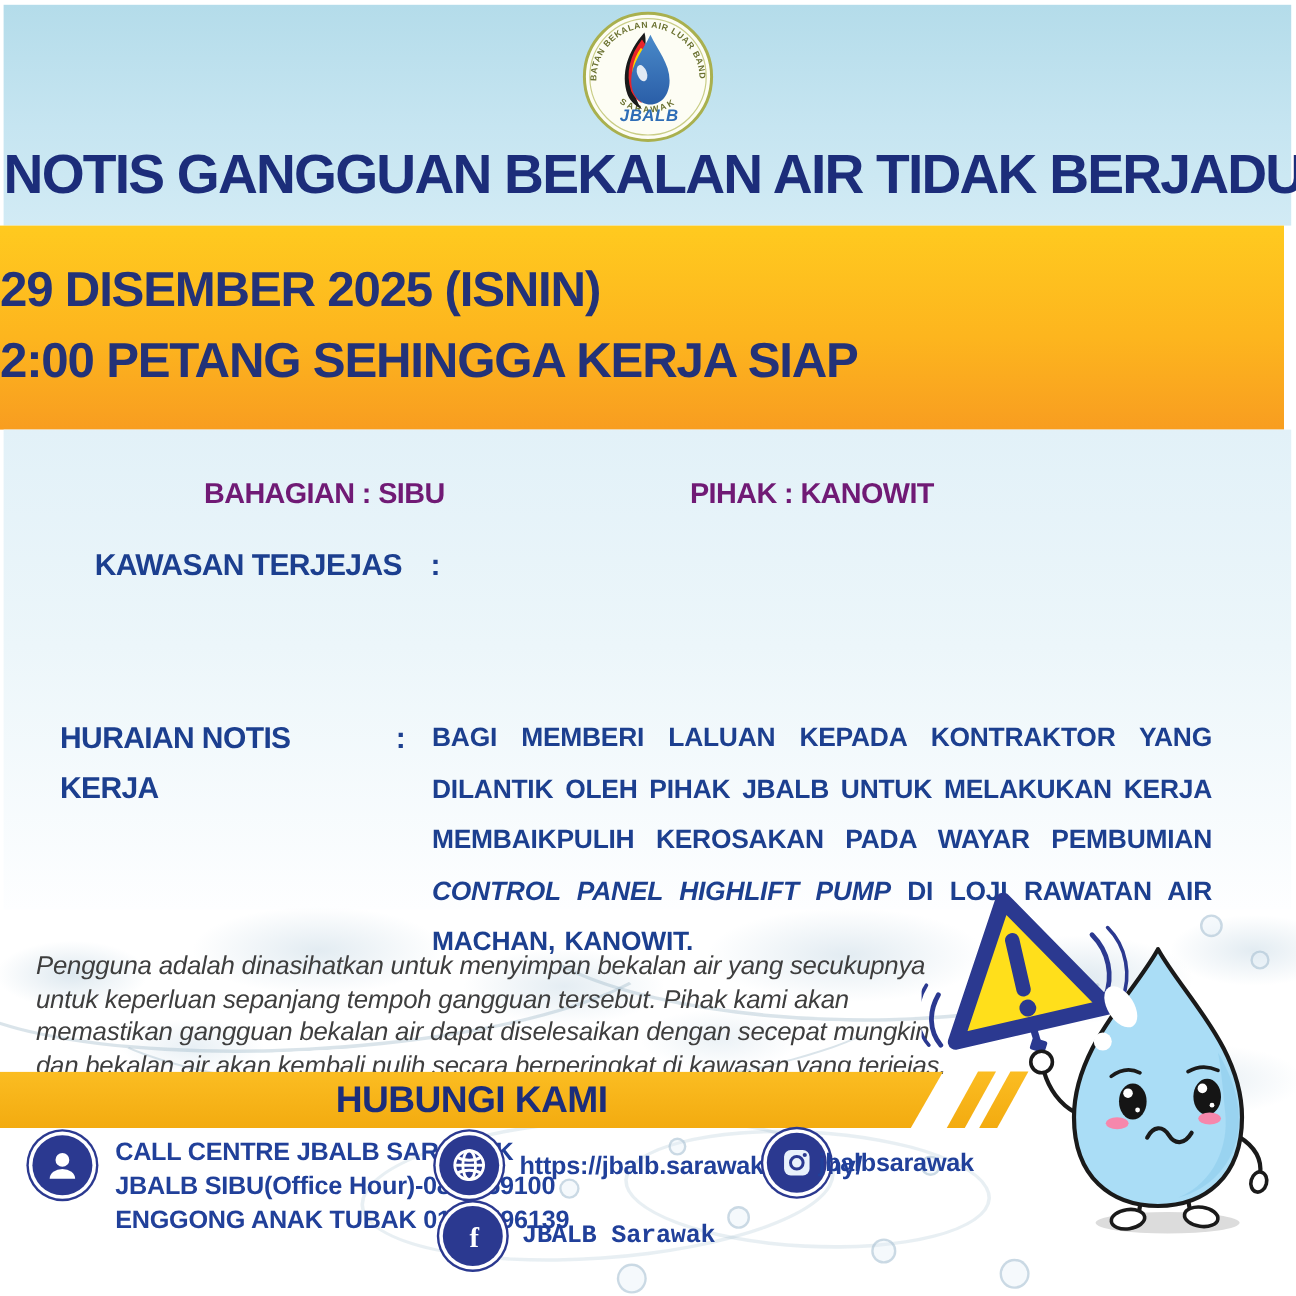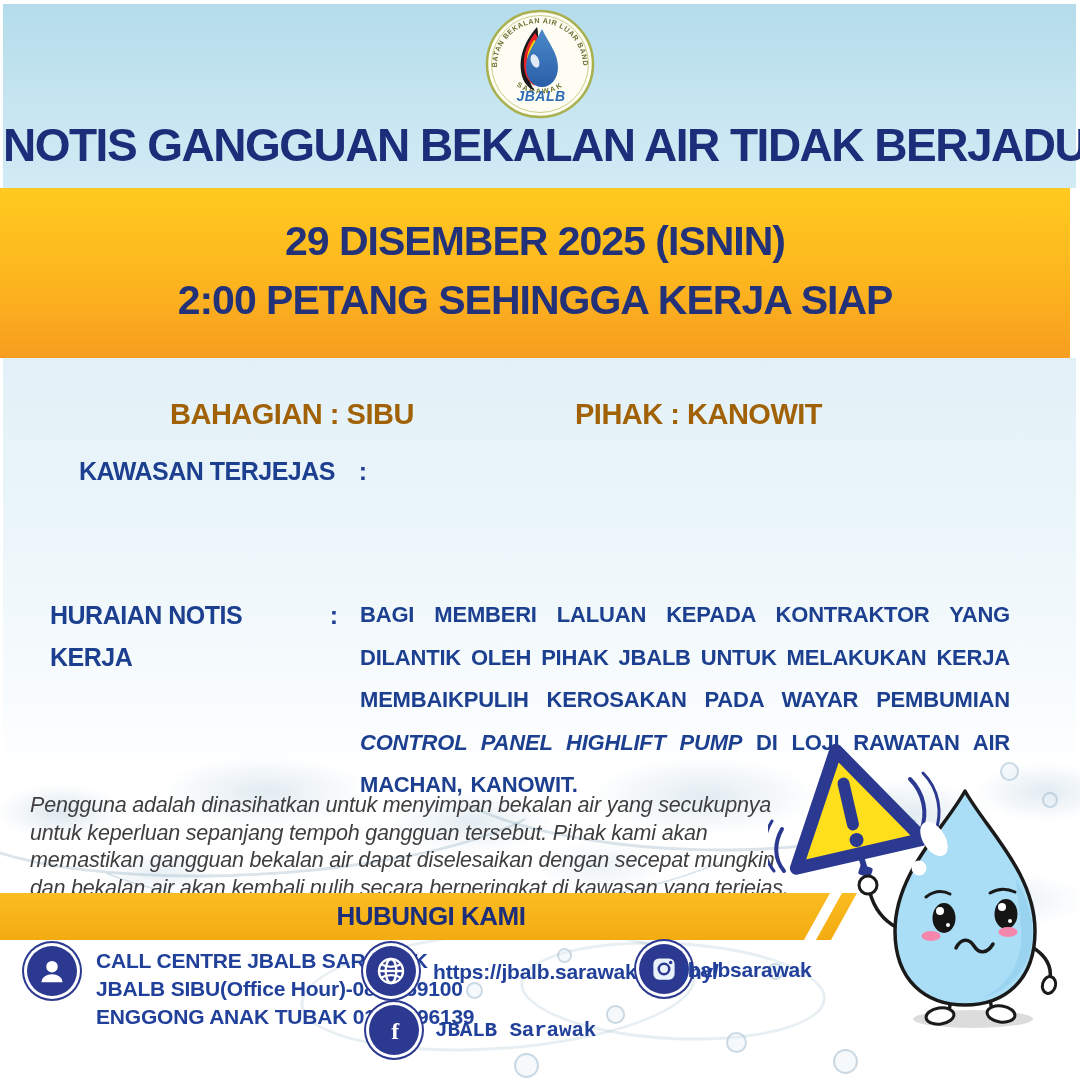--- a/index.html
+++ b/index.html
@@ -9,29 +9,29 @@
   
   .header{position:absolute;left:3px;top:4px;right:4px;height:184px;
           background:linear-gradient(180deg,#b4dcea 0%,#c6e5f1 55%,#d2ebf5 100%);}
   .logo{position:absolute;left:50%;transform:translateX(-50%);top:5px;}
   .title{position:absolute;left:0;right:0;top:114px;text-align:center;
          font-size:46px;font-weight:bold;color:#1c2d7a;letter-spacing:-1.5px;white-space:nowrap;}
 
   
   .date-band{position:absolute;left:0;top:188px;width:1070px;height:170px;
              background:linear-gradient(180deg,#ffca1f 0%,#fdb51e 55%,#f89d20 100%);
-             text-align:center;color:#233278;font-weight:bold;font-size:41px;letter-spacing:-1px;}
+             text-align:left;color:#233278;font-weight:bold;font-size:41px;letter-spacing:-1px;}
   .date-band .l1{padding-top:30px;}
   .date-band .l2{padding-top:12px;}
 
   
   .content-bg{position:absolute;left:3px;top:358px;right:4px;height:400px;
               background:linear-gradient(180deg,#e2f1f8 0%,#ecf6fa 45%,#fdfeff 100%);}
-  .region-row{position:absolute;left:0;top:398px;width:1080px;height:40px;color:#a16207;
-              font-size:29px;font-weight:bold;letter-spacing:-0.5px;}
+  .region-row{position:absolute;left:0;top:398px;width:1080px;height:40px;color:#701a75;
+              font-size:24px;font-weight:bold;letter-spacing:-0.5px;}
   .region-row .bahagian{position:absolute;left:170px;}
   .region-row .daerah{position:absolute;left:575px;}
 
   .detail-row{position:absolute;left:50px;right:70px;display:grid;
               grid-template-columns:258px 52px 1fr;color:#1c3f8f;}
   .detail-row.r1{top:450px;margin-left:29px;}
   .detail-row.r2{top:594px;}
   .detail-row .lbl{font-size:25px;font-weight:bold;letter-spacing:-0.5px;line-height:42px;}
   .detail-row .colon{font-size:25px;font-weight:bold;text-align:center;line-height:42px;}
   .detail-row .txt{font-size:22px;font-weight:bold;letter-spacing:-0.2px;word-spacing:2px;
@@ -61,21 +61,21 @@
           background:rgba(225,238,246,.35);}
 
   .advisory{position:absolute;left:30px;top:792px;width:764px;z-index:2;margin:0;
             font-size:21.5px;font-style:italic;color:#3e3e3e;line-height:27.5px;letter-spacing:-0.2px;}
 
   
   .contact-bar{position:absolute;left:0;top:893px;width:786px;height:47px;z-index:2;
                background:linear-gradient(180deg,#fbbd22,#f3ab10);
                clip-path:polygon(0 0,100% 0,calc(100% - 27px) 100%,0 100%);
                display:flex;align-items:center;justify-content:center;
-               font-size:26px;font-weight:bold;color:#1c2d7a;letter-spacing:-0.5px;padding-left:38px;}
+               font-size:31px;font-weight:bold;color:#1c2d7a;letter-spacing:-0.5px;}
   .stripe{position:absolute;top:893px;height:47px;width:15px;z-index:2;
           background:linear-gradient(180deg,#fbbd22,#f3ab10);transform:skewX(-29deg);}
   .s1{left:802px;}
   .s2{left:829px;}
 
   .cicon{position:absolute;width:50px;height:50px;border-radius:50%;background:#2b3990;z-index:2;
          box-shadow:0 0 0 3px #ffffff,0 0 0 5px #2b3990;
          display:flex;align-items:center;justify-content:center;}
   .ct{position:absolute;z-index:2;color:#21409a;font-weight:bold;font-size:21px;
       letter-spacing:-0.2px;line-height:28px;white-space:nowrap;}

